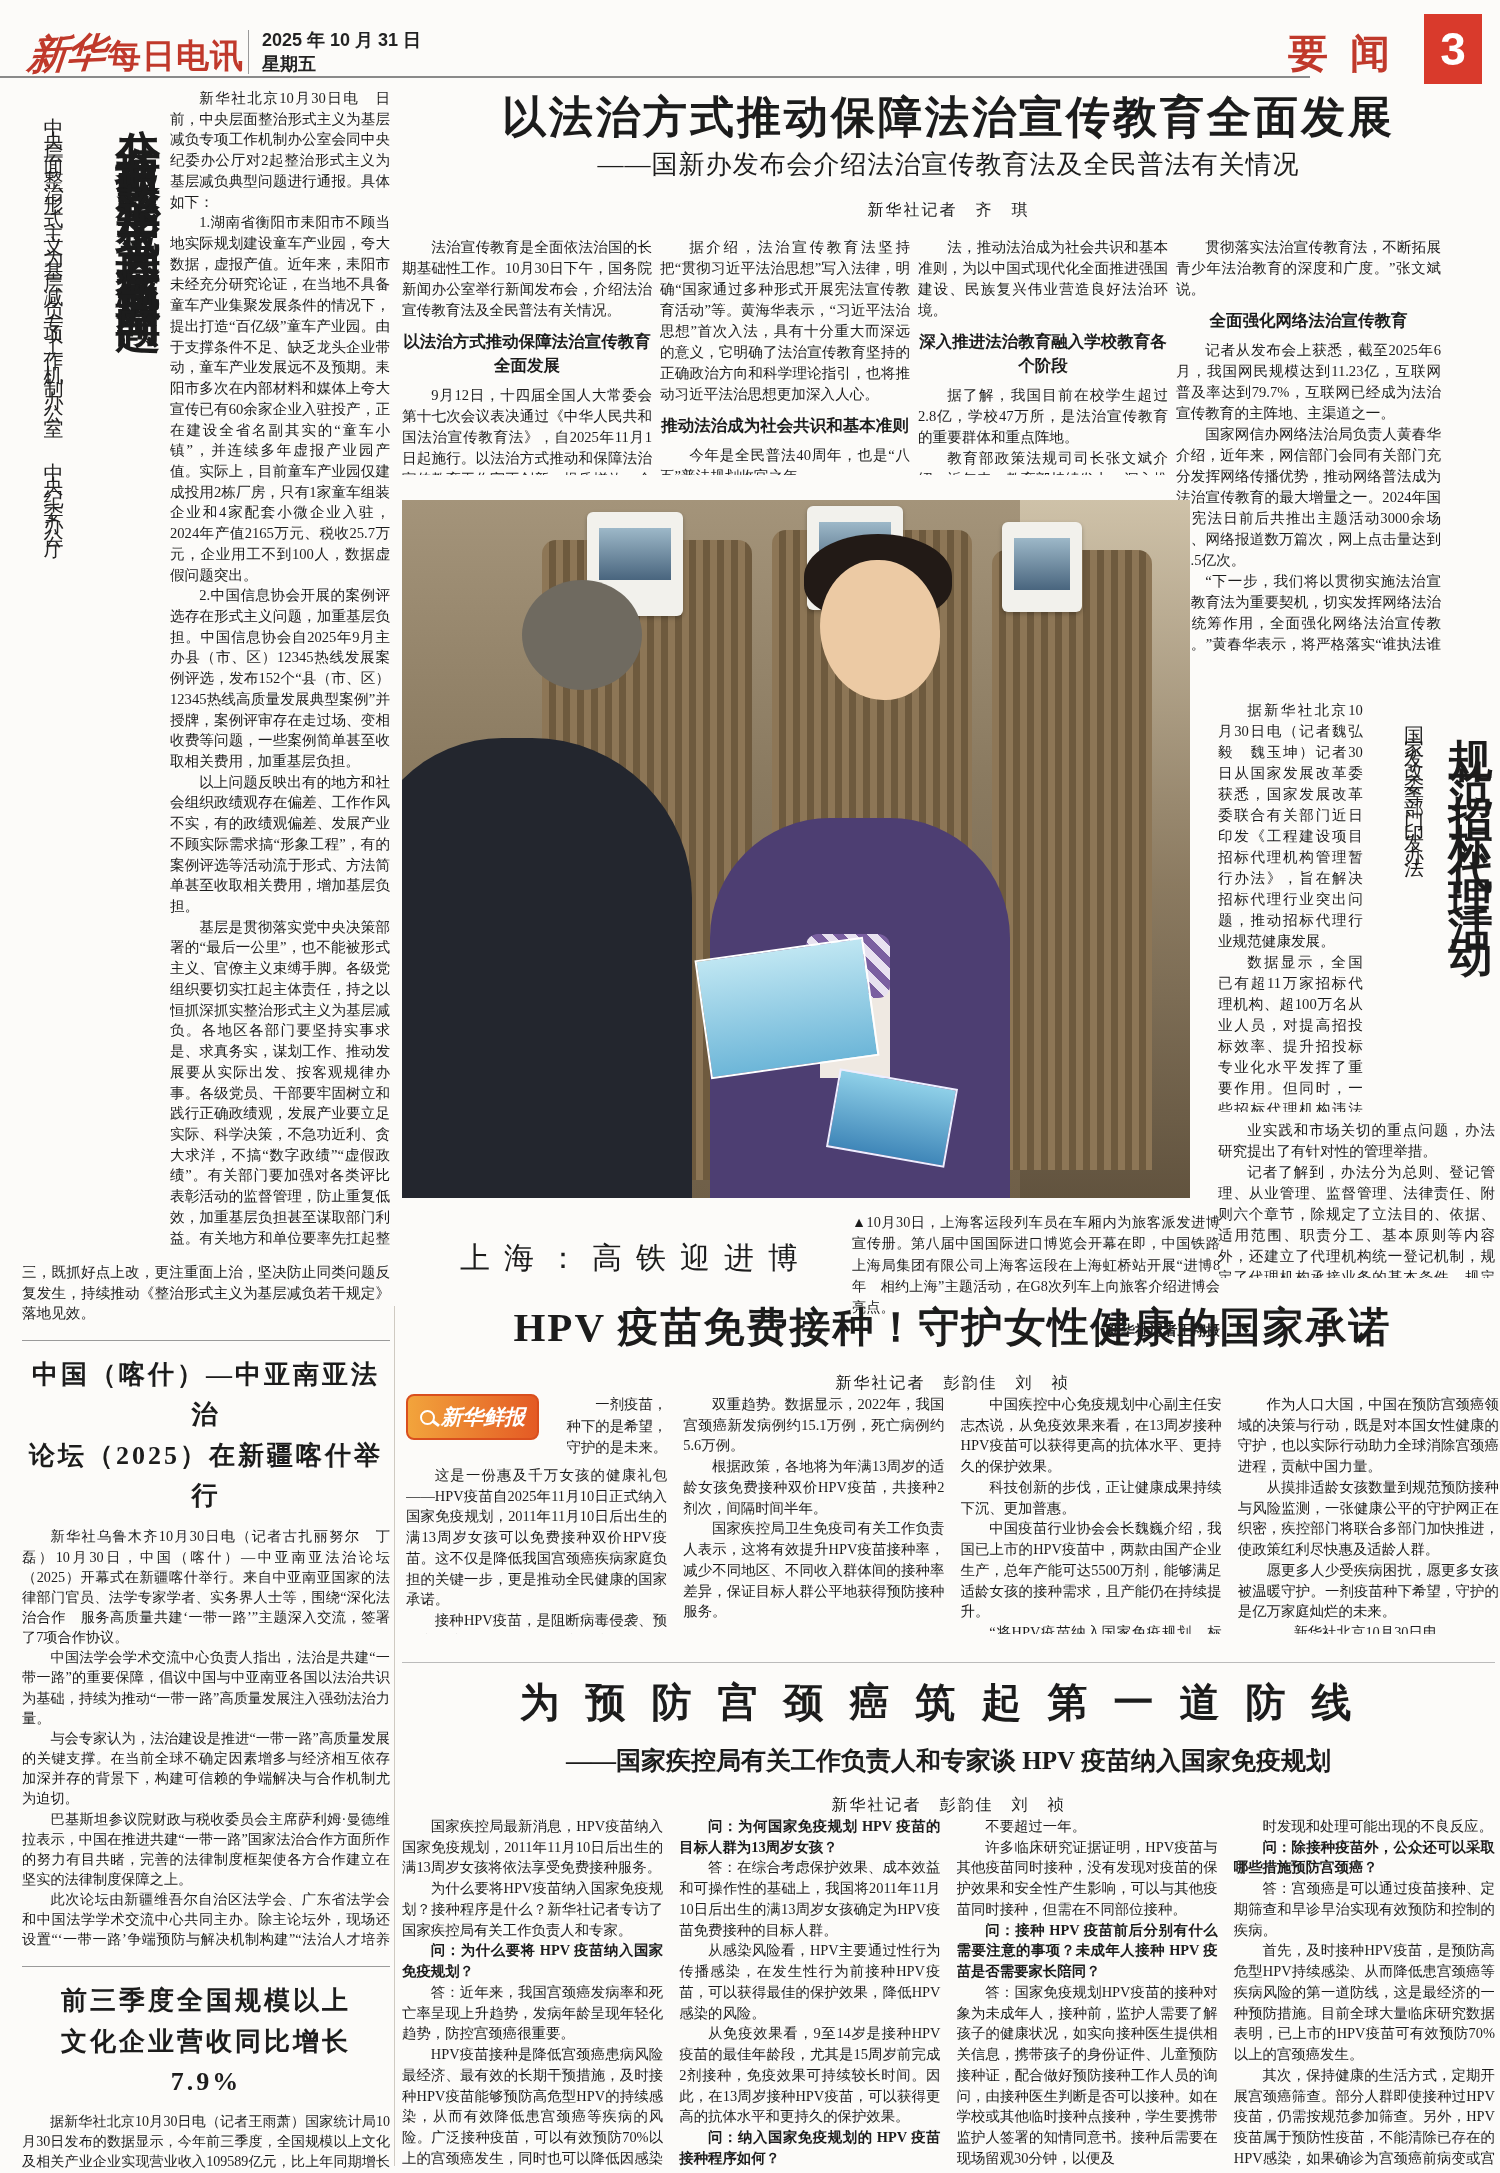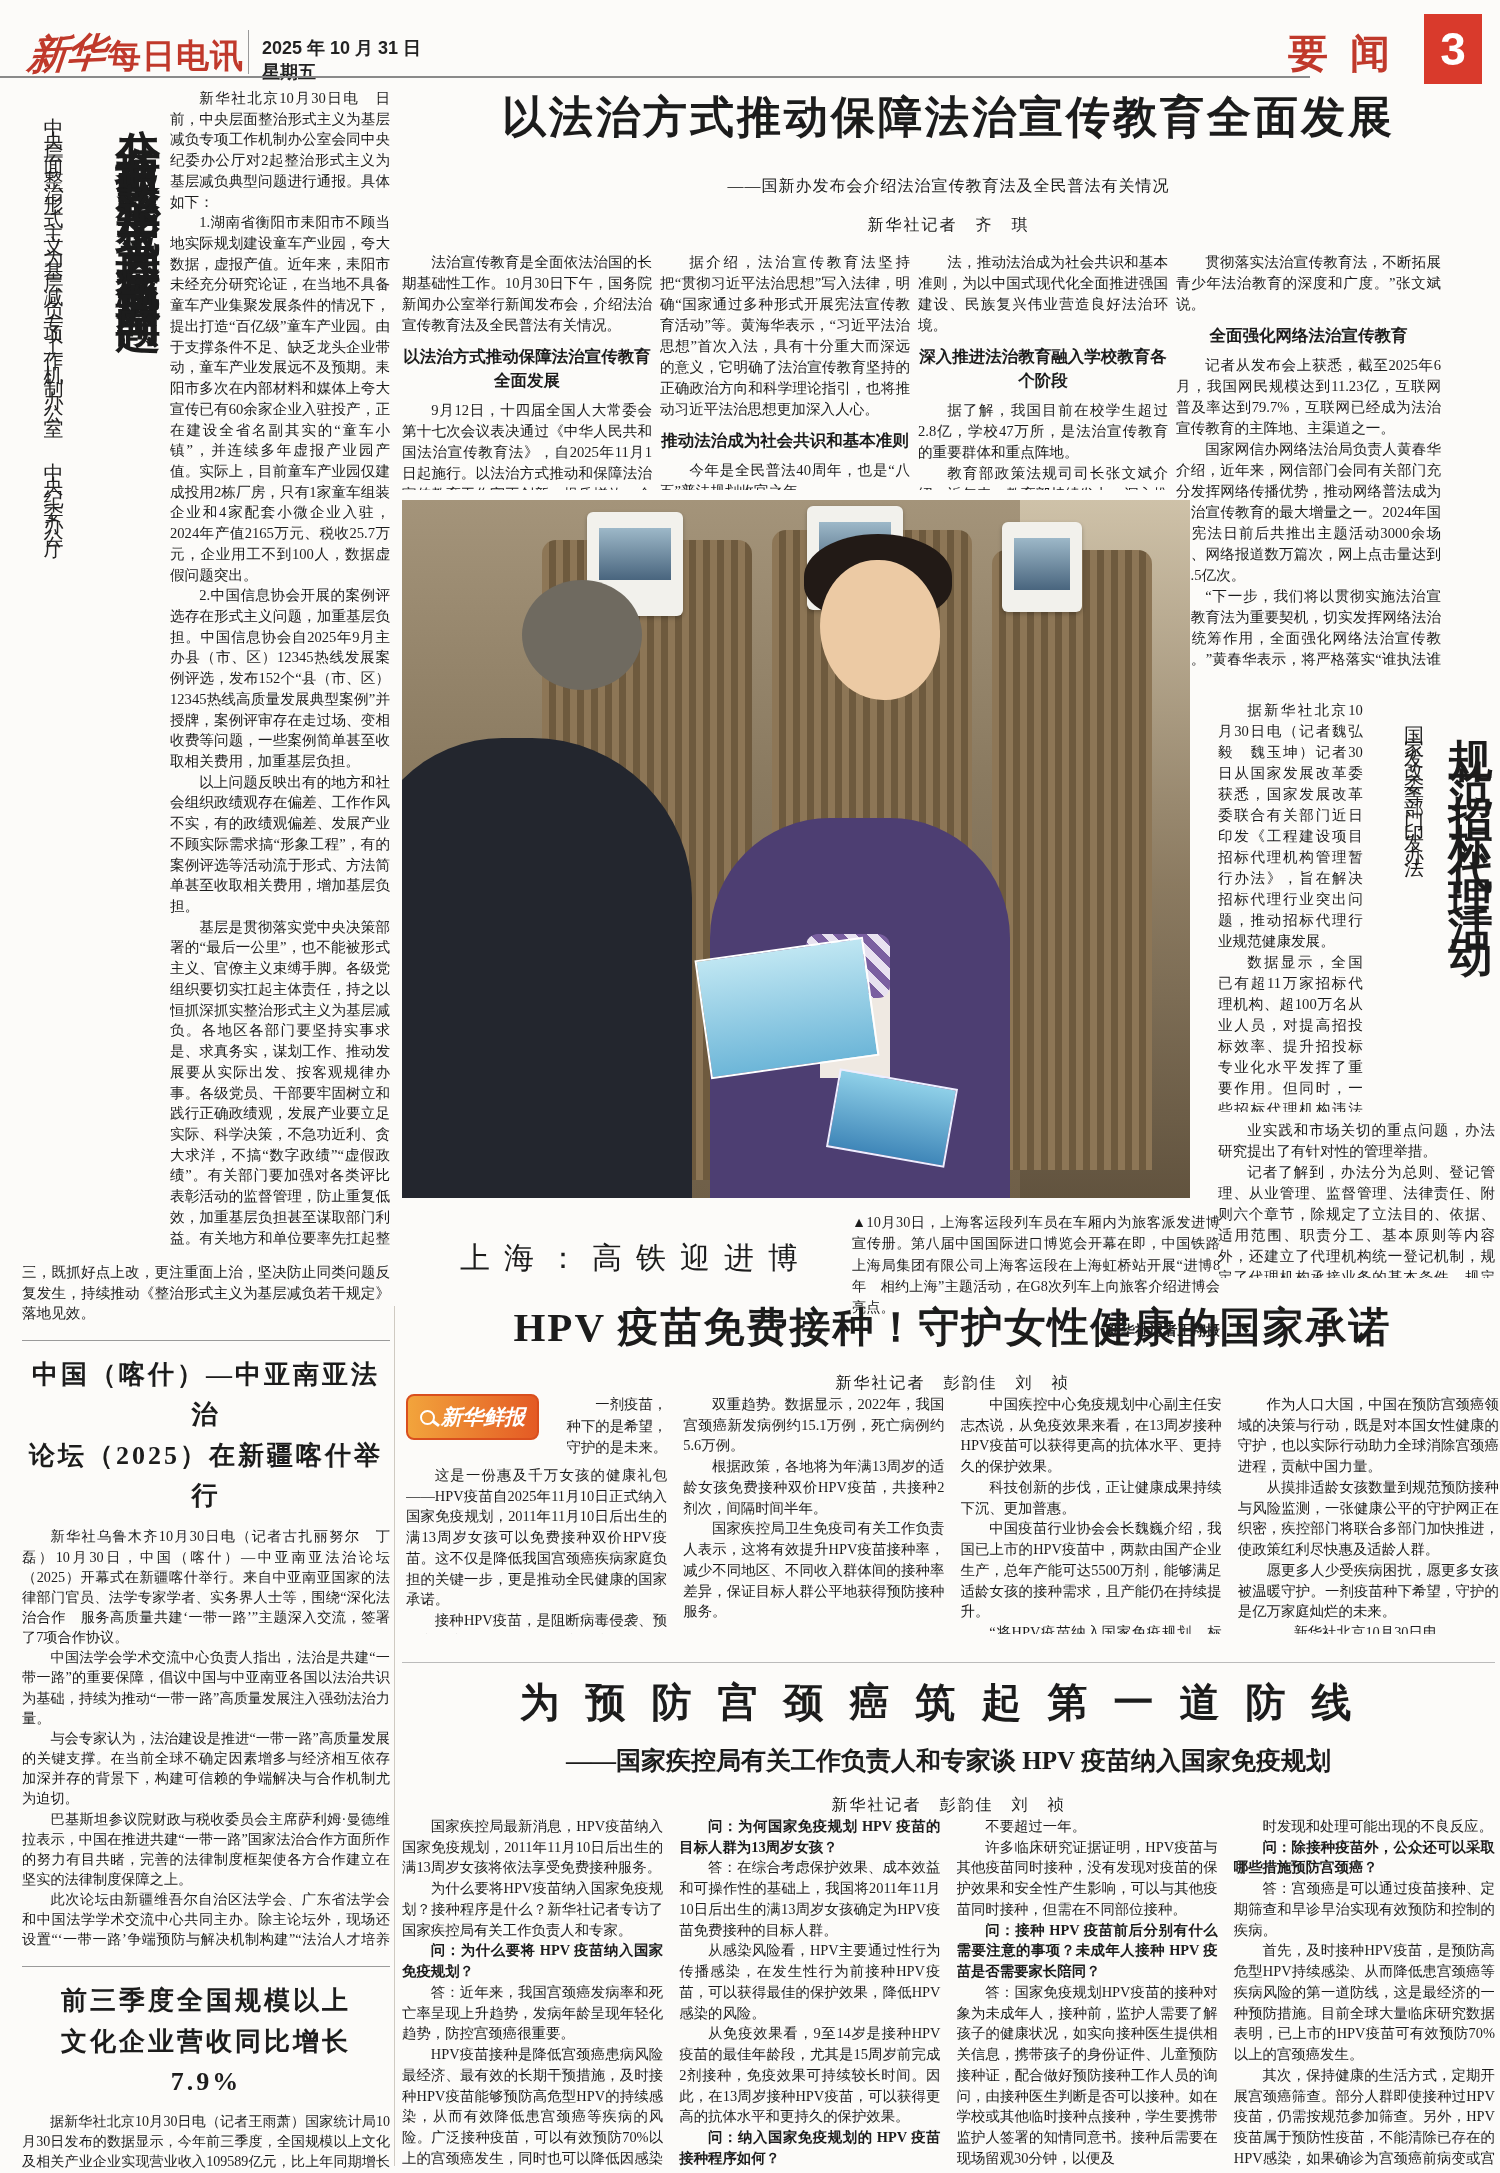--- a/index.html
+++ b/index.html
@@ -6,21 +6,21 @@
   html,body { background:#e8e8e6; }
   body { font-family:"Liberation Serif","DejaVu Serif",serif; color:#1c1c1c; }
   .page { position:relative; width:1500px; height:2173px; background:#fcfbf9; margin:0 auto; overflow:hidden; }
 
   
   .masthead { position:absolute; left:0; top:0; width:1500px; height:86px; }
   .logo { position:absolute; left:28px; top:26px; display:flex; align-items:baseline; }
   .logo-script { font-size:40px; font-weight:bold; color:#c0392b; font-style:italic; transform:skew(-8deg) rotate(-3deg); letter-spacing:-2px; margin-right:4px; }
   .logo-rest { font-size:33px; font-weight:bold; color:#c0392b; letter-spacing:1px; }
   .head-div { position:absolute; left:248px; top:30px; width:1px; height:44px; background:#999; }
-  .head-date { position:absolute; left:262px; top:28px; font-family:"Liberation Sans","DejaVu Sans",sans-serif; font-weight:bold; font-size:18px; line-height:1.35; color:#222;margin-top:8px; }
+  .head-date { position:absolute; left:262px; top:28px; font-family:"Liberation Sans","DejaVu Sans",sans-serif; font-weight:bold; font-size:18px; line-height:1.35; color:#222; }
   .head-rule { position:absolute; left:0; top:76px; width:1310px; height:2px; background:#8a8a8a; }
   .section-label { position:absolute; left:1288px; top:26px; font-size:40px; font-weight:bold; color:#c0392b; letter-spacing:22px; font-family:"Liberation Serif","DejaVu Serif",serif; }
   .pagenum-box { position:absolute; left:1424px; top:14px; width:58px; height:70px; background:#d93a2c; color:#fff; font-family:"Liberation Sans","DejaVu Sans",sans-serif; font-weight:bold; font-size:46px; display:flex; align-items:center; justify-content:center; }
 
   
   .blk { margin:0; }
   .blk-p { text-indent:2em; }
   .blk-sub { font-family:"Liberation Sans","DejaVu Sans",sans-serif; font-weight:bold; text-align:center; text-indent:0; font-size:16.5px; padding:9px 0 7px; }
   .blk-q { font-weight:bold; text-indent:2em; }
   .blk-end { text-align:center; font-weight:normal; padding-right:6px; }
@@ -35,21 +35,21 @@
   .continuation { font-size:14.6px; line-height:1.42; text-align:justify; margin-top:16px; }
   .strip-div { border:none; border-top:1px solid #9a9a9a; margin:16px 0 14px; }
   .strip-head { text-align:center; font-weight:bold; font-size:26px; letter-spacing:3px; line-height:1.55; }
   .strip-body { margin-top:10px; font-size:14.2px; line-height:1.42; text-align:justify; overflow:hidden; }
   .strip-body.kash { height:424px; }
   .strip-body.cult { height:205px; font-size:14px; }
 
   
   .top-article { position:absolute; left:402px; top:88px; width:1093px; }
   .main-head { text-align:center; font-size:44px; font-weight:bold; letter-spacing:3px; }
-  .main-sub { text-align:center; font-size:16px; margin-top:29px; letter-spacing:1px; font-weight:normal; }
+  .main-sub { text-align:center; font-size:26px; margin-top:0; letter-spacing:1px; font-weight:normal; }
   .byline { text-align:center; font-size:16px; margin-top:18px; letter-spacing:2px; }
   .cols { display:flex; gap:8px; margin-top:16px; }
   .col { font-size:14.6px; line-height:1.44; text-align:justify; overflow:hidden; }
   .col-a { width:250px; height:238px; }
   .col-d { width:265px; height:420px; }
 
   
   .photo { position:absolute; left:402px; top:500px; width:788px; height:698px; background:linear-gradient(180deg,#a4947a 0%,#8a7a60 40%,#6f5f48 100%); overflow:hidden; }
   .seat { position:absolute; border-radius:14px 14px 0 0; background:repeating-linear-gradient(90deg,#8d7656 0 7px,#6e5a3e 7px 14px); }
   .headrest { position:absolute; width:96px; height:104px; background:#f2f1ec; border-radius:6px; box-shadow:0 2px 4px rgba(0,0,0,.25); }

